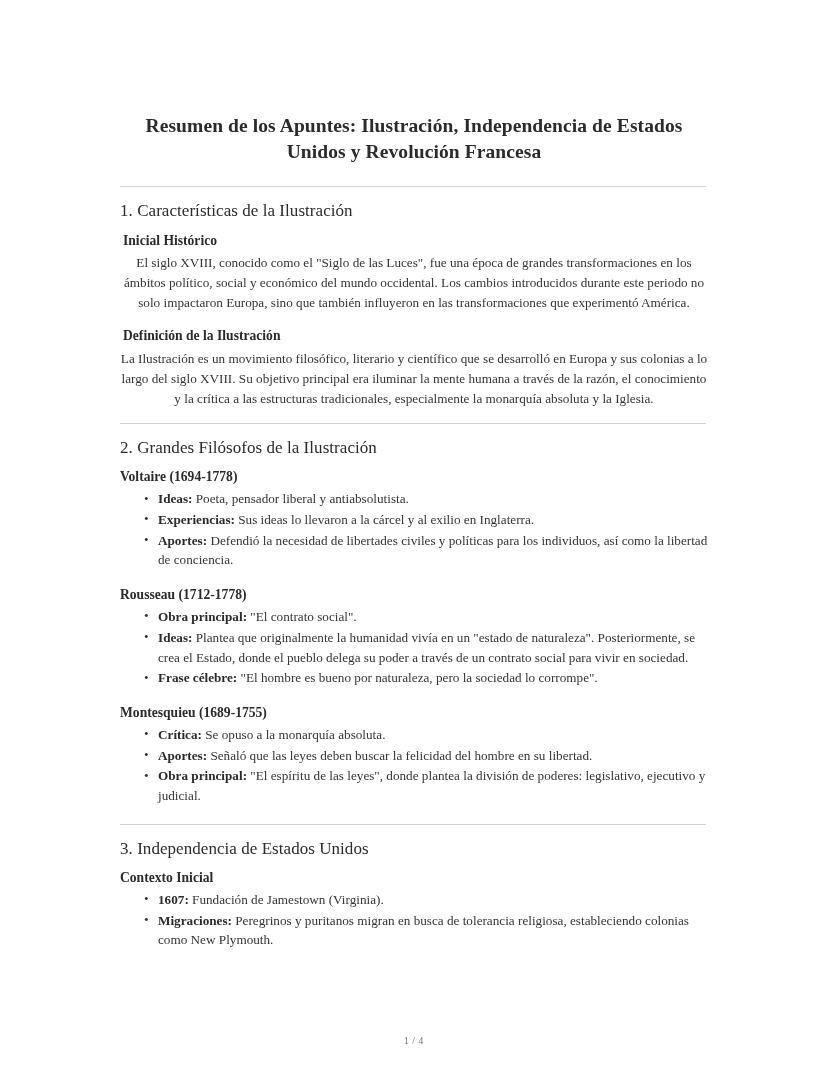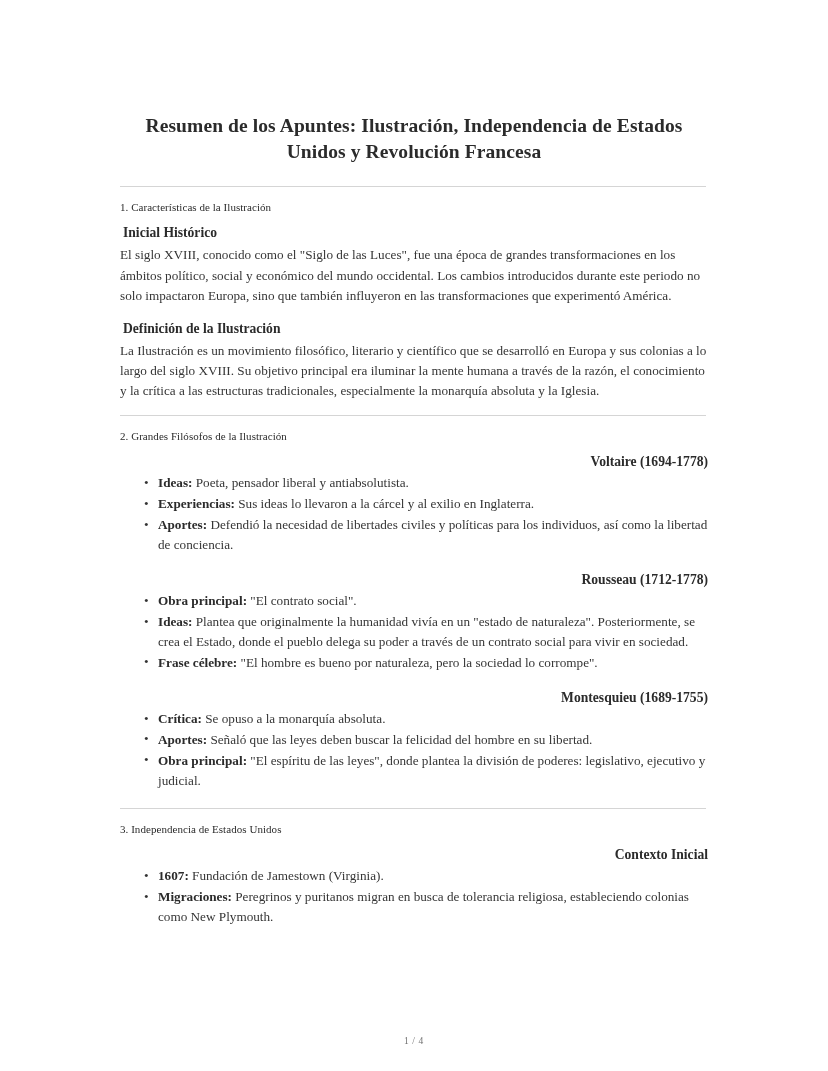--- a/index.html
+++ b/index.html
@@ -40,43 +40,43 @@
     border: 0;
     border-top: 1px solid #d5d5d5;
     margin: 0;
     width: 586px;
   }
   .rule.top { margin-top: 22px; }
   .rule.mid { margin-top: 14px; }
   .section-title {
     margin: 0;
     padding-top: 13px;
-    font-size: 11px;
+    font-size: 17px;
     font-weight: normal;
     color: #2b2b2b;
     line-height: 1.3;
     letter-spacing: 0.05px;
   }
   .sub-title {
     margin: 0;
     padding-top: 9px;
     font-size: 13.6px;
     font-weight: bold;
     color: #2b2b2b;
     line-height: 1.3;
     padding-left: 3px;
   }
-  .sub-title.flush { padding-left: 0; text-align: right; }
+  .sub-title.flush { padding-left: 0; }
   .para {
     margin: 0;
     padding-top: 4px;
     font-size: 13.2px;
     line-height: 1.52;
     color: #353535;
-    text-align: left;
+    text-align: center;
   }
   ul.bullets {
     margin: 0;
     padding: 3px 0 0 38px;
     list-style: none;
   }
   ul.bullets > li {
     position: relative;
     font-size: 13.2px;
     line-height: 1.50;

